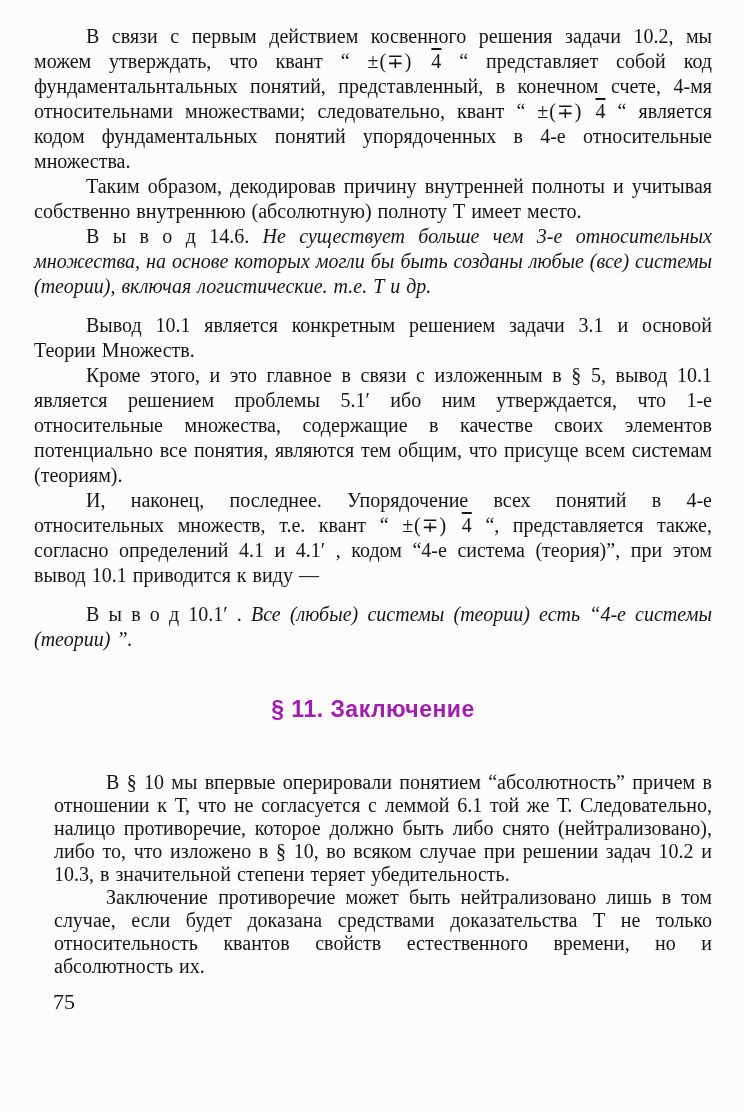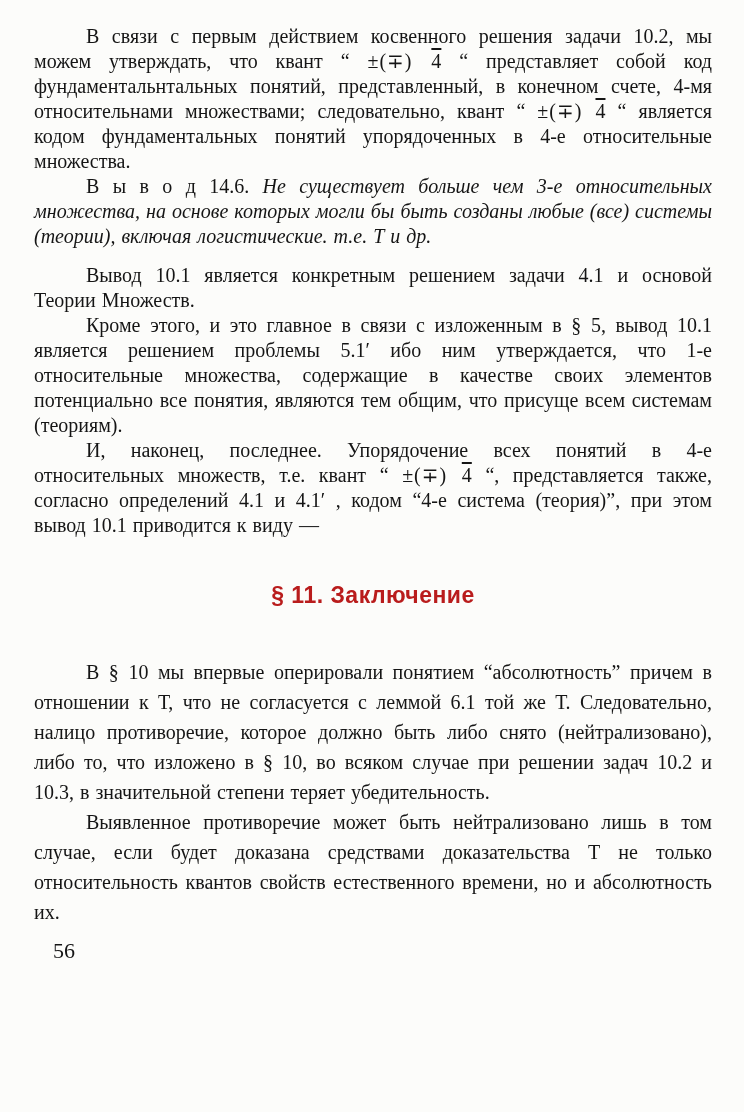--- a/index.html
+++ b/index.html
@@ -16,55 +16,57 @@
   .content { padding: 24px 32px 0 34px; }
   .para {
     margin: 0;
     text-indent: 52px;
     text-align: justify;
     font-size: 20px;
     line-height: 25px;
     word-spacing: 1px;
   }
   .mt-sm { margin-top: 14px; }
-  .closing .para { line-height: 30px; }
+  .closing .para { line-height: 23px; margin-left: 20px; }
   .it { font-style: italic; }
   .fm { letter-spacing: 1px; white-space: nowrap; }
   .ovl { text-decoration: overline; }
   .heading {
     margin: 44px 0 48px 0;
     text-align: center;
     font-family: "Liberation Sans", sans-serif;
     font-size: 23px;
     font-weight: bold;
-    color: #b91c1c;
+    color: #a21caf;
     letter-spacing: 0.5px;
   }
   .pagenum {
     margin: 12px 0 0 19px;
     font-size: 22px;
     line-height: 24px;
   }
 </style>
 </head>
 <body>
 
 <div class="page">
   <div class="content">
 
     <div>
         <p class="para"><span>В связи с первым действием косвенного решения задачи 10.2, мы можем утверждать, что квант “ </span><span class="fm">±(∓) </span><span class="ovl">4</span><span> “ представляет собой код фундаментальнтальных понятий, представленный, в конечном счете, 4-мя относительнами множествами; следовательно, квант “ </span><span class="fm">±(∓) </span><span class="ovl">4</span><span> “ является кодом фундаментальных понятий упорядоченных в 4-е относительные множества.</span></p>
+        <p class="para"><span>Таким образом, декодировав причину внутренней полноты и учитывая собственно внутреннюю (абсолютную) полноту Т имеет место.</span></p>
         <p class="para"><span>В ы в о д  14.6. </span><span class="it">Не существует больше чем 3-е относительных множества, на основе которых могли бы быть созданы любые (все) системы (теории), включая логистические. т.е. Т и др.</span></p>
-        <p class="para mt-sm"><span>Вывод 10.1 является конкретным решением задачи 4.1 и основой Теории Множеств.</span></p>
+        <p class="para mt-sm"><span>Вывод 10.1 является конкретным решением задачи 3.1 и основой Теории Множеств.</span></p>
         <p class="para"><span>Кроме этого, и это главное в связи с изложенным в § 5, вывод 10.1 является решением проблемы 5.1′ ибо ним утверждается, что 1-е относительные множества, содержащие в качестве своих элементов потенциально все понятия, являются тем общим, что присуще всем системам (теориям).</span></p>
         <p class="para"><span>И, наконец, последнее. Упорядочение всех понятий в 4-е относительных множеств, т.е. квант “ </span><span class="fm">±(∓) </span><span class="ovl">4</span><span> “, представляется также, согласно определений 4.1 и 4.1′ , кодом “4-е система (теория)”, при этом вывод 10.1 приводится к виду —</span></p>
+        <p class="para mt-sm"><span>В ы в о д  10.1′ . </span><span class="it">Все (любые) системы (теории) есть “4-е системы (теории) ”.</span></p>
       </div>
 
     <h2 class="heading">§ 11. Заключение</h2>
 
     <div class="closing">
         <p class="para"><span>В § 10 мы впервые оперировали понятием “абсолютность” причем в отношении к Т, что не согласуется с леммой 6.1 той же Т. Следовательно, налицо противоречие, которое должно быть либо снято (нейтрализовано), либо то, что изложено в § 10, во всяком случае при решении задач 10.2 и 10.3, в значительной степени теряет убедительность.</span></p>
-        <p class="para"><span>Выявленное противоречие может быть нейтрализовано лишь в том случае, если будет доказана средствами доказательства Т не только относительность квантов свойств естественного времени, но и абсолютность их.</span></p>
+        <p class="para"><span>Заключение противоречие может быть нейтрализовано лишь в том случае, если будет доказана средствами доказательства Т не только относительность квантов свойств естественного времени, но и абсолютность их.</span></p>
       </div>
 
-    <div class="pagenum">56</div>
+    <div class="pagenum">75</div>
   </div>
 </div>
 
 </body></html>

